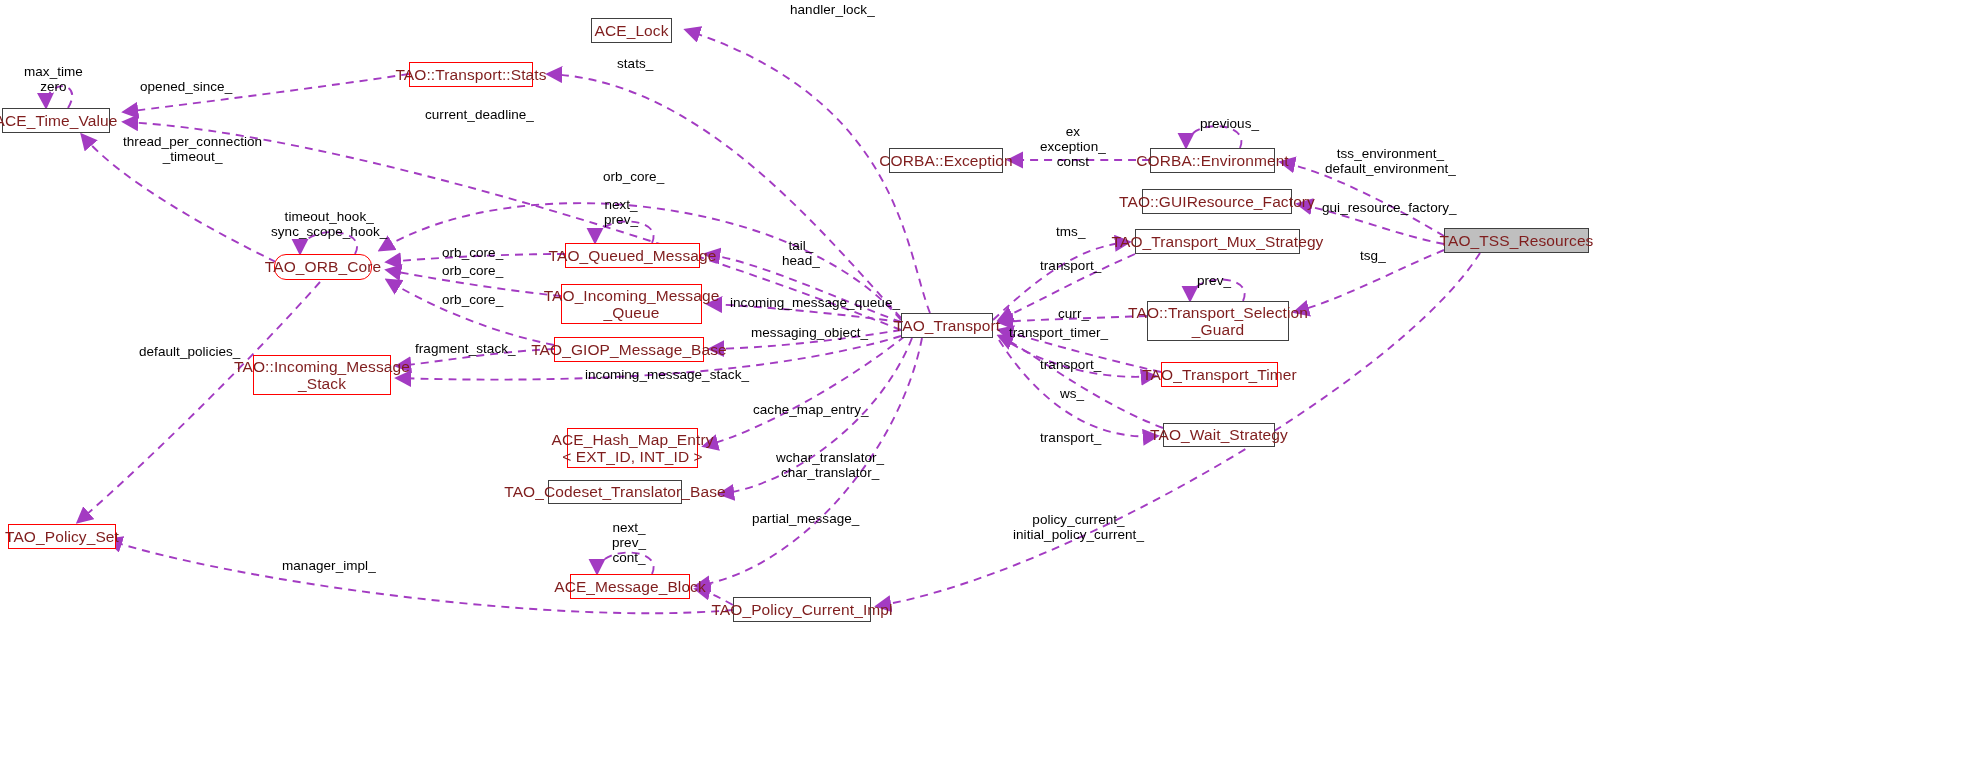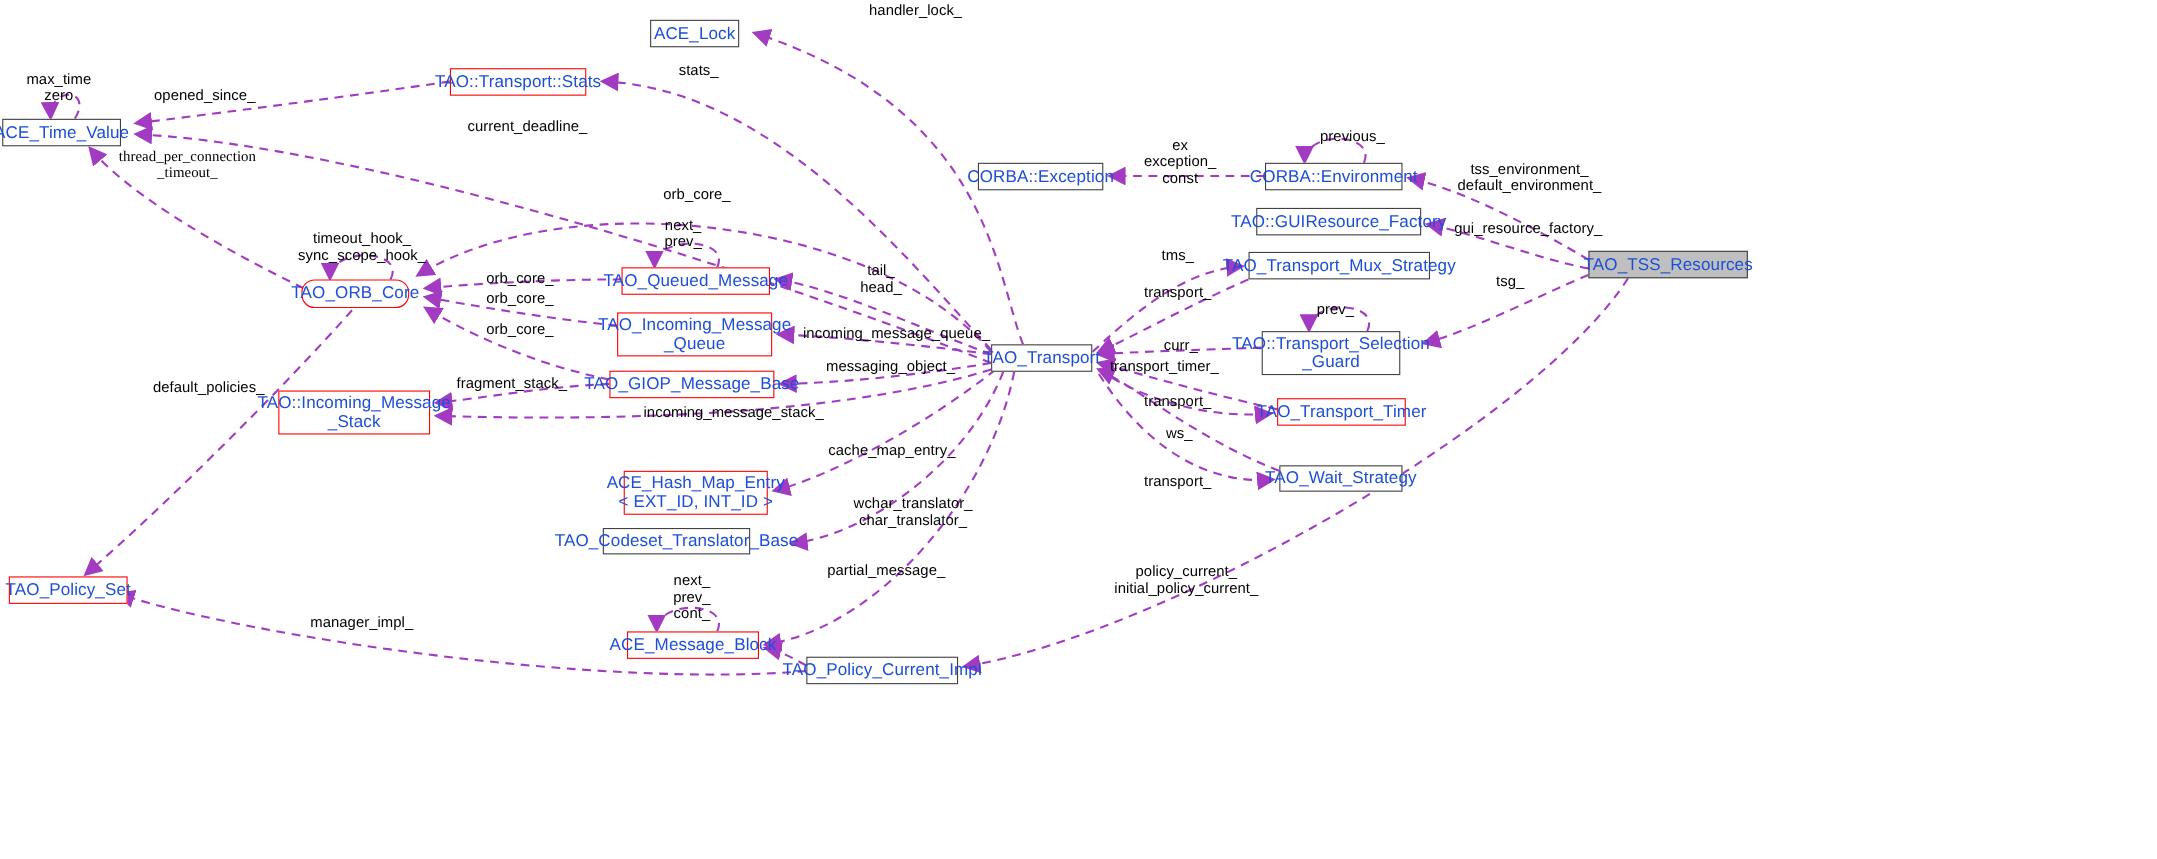--- a/index.html
+++ b/index.html
@@ -26,21 +26,21 @@
   }
   .node {
     position: absolute;
     box-sizing: border-box;
     display: flex;
     align-items: center;
     justify-content: center;
     text-align: center;
     background: #ffffff;
     border: 1px solid #404040;
-    color: #1d4ed8;
+    color: #7f1d1d;
     font-size: 15.5px;
     line-height: 1.12;
     white-space: pre-line;
     letter-spacing: 0.1px;
     padding: 4px 5px;
   }
   .node.red {
     border: 1.6px solid #ff0000;
   }
   .node.highlight {
@@ -151,21 +151,21 @@
 <div class="node" style="left: 591px; top: 18px; width: 81px; height: 25px;">ACE_Lock</div>
     <div class="node red" style="left: 409px; top: 62px; width: 124px; height: 25px;">TAO::Transport::Stats</div>
     <div class="node" style="left: 2px; top: 108px; width: 108px; height: 25px;">ACE_Time_Value</div>
     <div class="node" style="left: 889px; top: 148px; width: 114px; height: 25px;">CORBA::Exception</div>
     <div class="node" style="left: 1150px; top: 148px; width: 125px; height: 25px;">CORBA::Environment</div>
     <div class="node" style="left: 1142px; top: 189px; width: 150px; height: 25px;">TAO::GUIResource_Factory</div>
     <div class="node highlight" style="left: 1444px; top: 228px; width: 145px; height: 25px;">TAO_TSS_Resources</div>
     <div class="node" style="left: 1135px; top: 229px; width: 165px; height: 25px;">TAO_Transport_Mux_Strategy</div>
     <div class="node red" style="left: 274px; top: 254px; width: 98px; height: 26px; border-radius: 12px;">TAO_ORB_Core</div>
     <div class="node red" style="left: 565px; top: 243px; width: 135px; height: 25px;">TAO_Queued_Message</div>
-    <div class="node" style="left: 1147px; top: 301px; width: 126px; height: 40px;">TAO::Transport_Selection
+    <div class="node" style="left: 1147px; top: 301px; width: 142px; height: 40px;">TAO::Transport_Selection
 _Guard</div>
     <div class="node red" style="left: 561px; top: 284px; width: 141px; height: 40px;">TAO_Incoming_Message
 _Queue</div>
     <div class="node" style="left: 901px; top: 313px; width: 92px; height: 25px;">TAO_Transport</div>
     <div class="node red" style="left: 554px; top: 337px; width: 150px; height: 25px;">TAO_GIOP_Message_Base</div>
     <div class="node red" style="left: 1161px; top: 362px; width: 117px; height: 25px;">TAO_Transport_Timer</div>
     <div class="node red" style="left: 253px; top: 355px; width: 138px; height: 40px;">TAO::Incoming_Message
 _Stack</div>
     <div class="node" style="left: 1163px; top: 423px; width: 112px; height: 24px;">TAO_Wait_Strategy</div>
     <div class="node red" style="left: 567px; top: 428px; width: 131px; height: 40px;">ACE_Hash_Map_Entry
@@ -173,21 +173,21 @@
     <div class="node" style="left: 548px; top: 480px; width: 134px; height: 24px;">TAO_Codeset_Translator_Base</div>
     <div class="node red" style="left: 8px; top: 524px; width: 108px; height: 25px;">TAO_Policy_Set</div>
     <div class="node red" style="left: 570px; top: 574px; width: 120px; height: 25px;">ACE_Message_Block</div>
     <div class="node" style="left: 733px; top: 597px; width: 138px; height: 25px;">TAO_Policy_Current_Impl</div>
     <div class="edge-label" style="left: 766px; top: 2px; padding-left: 24px;">handler_lock_</div>
     <div class="edge-label" style="left: 24px; top: 64px;">max_time
 zero</div>
     <div class="edge-label" style="left: 140px; top: 79px;">opened_since_</div>
     <div class="edge-label" style="left: 617px; top: 56px;">stats_</div>
     <div class="edge-label" style="left: 425px; top: 107px;">current_deadline_</div>
-    <div class="edge-label" style="left: 108px; top: 134px; font-family: Liberation Serif, serif;">thread_per_connection
+    <div class="edge-label" style="left: 123px; top: 134px;">thread_per_connection
 _timeout_</div>
     <div class="edge-label" style="left: 1040px; top: 124px;">ex
 exception_
 const</div>
     <div class="edge-label" style="left: 1188px; top: 116px; margin-left: 12px;">previous_</div>
     <div class="edge-label" style="left: 1325px; top: 146px;">tss_environment_
 default_environment_</div>
     <div class="edge-label" style="left: 603px; top: 169px;">orb_core_</div>
     <div class="edge-label" style="left: 1322px; top: 200px;">gui_resource_factory_</div>
     <div class="edge-label" style="left: 271px; top: 209px;">timeout_hook_

